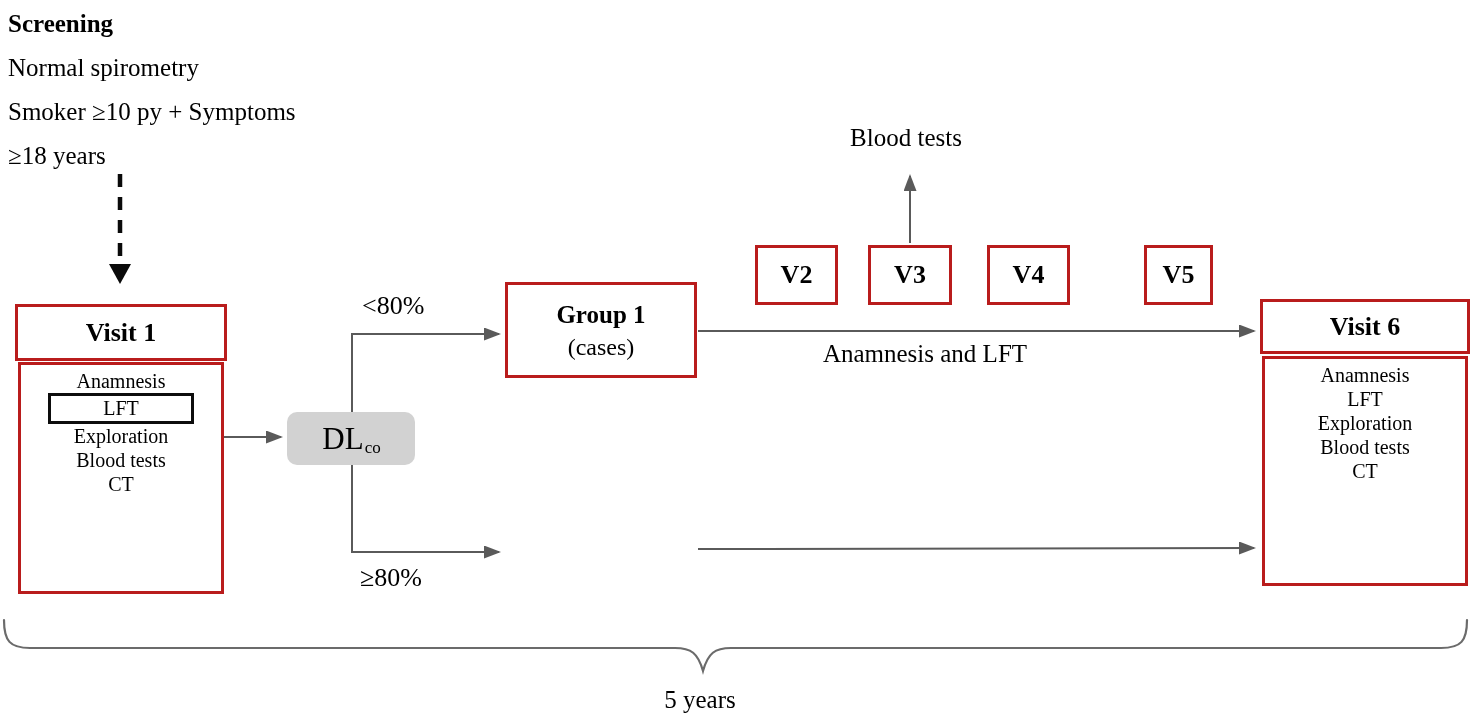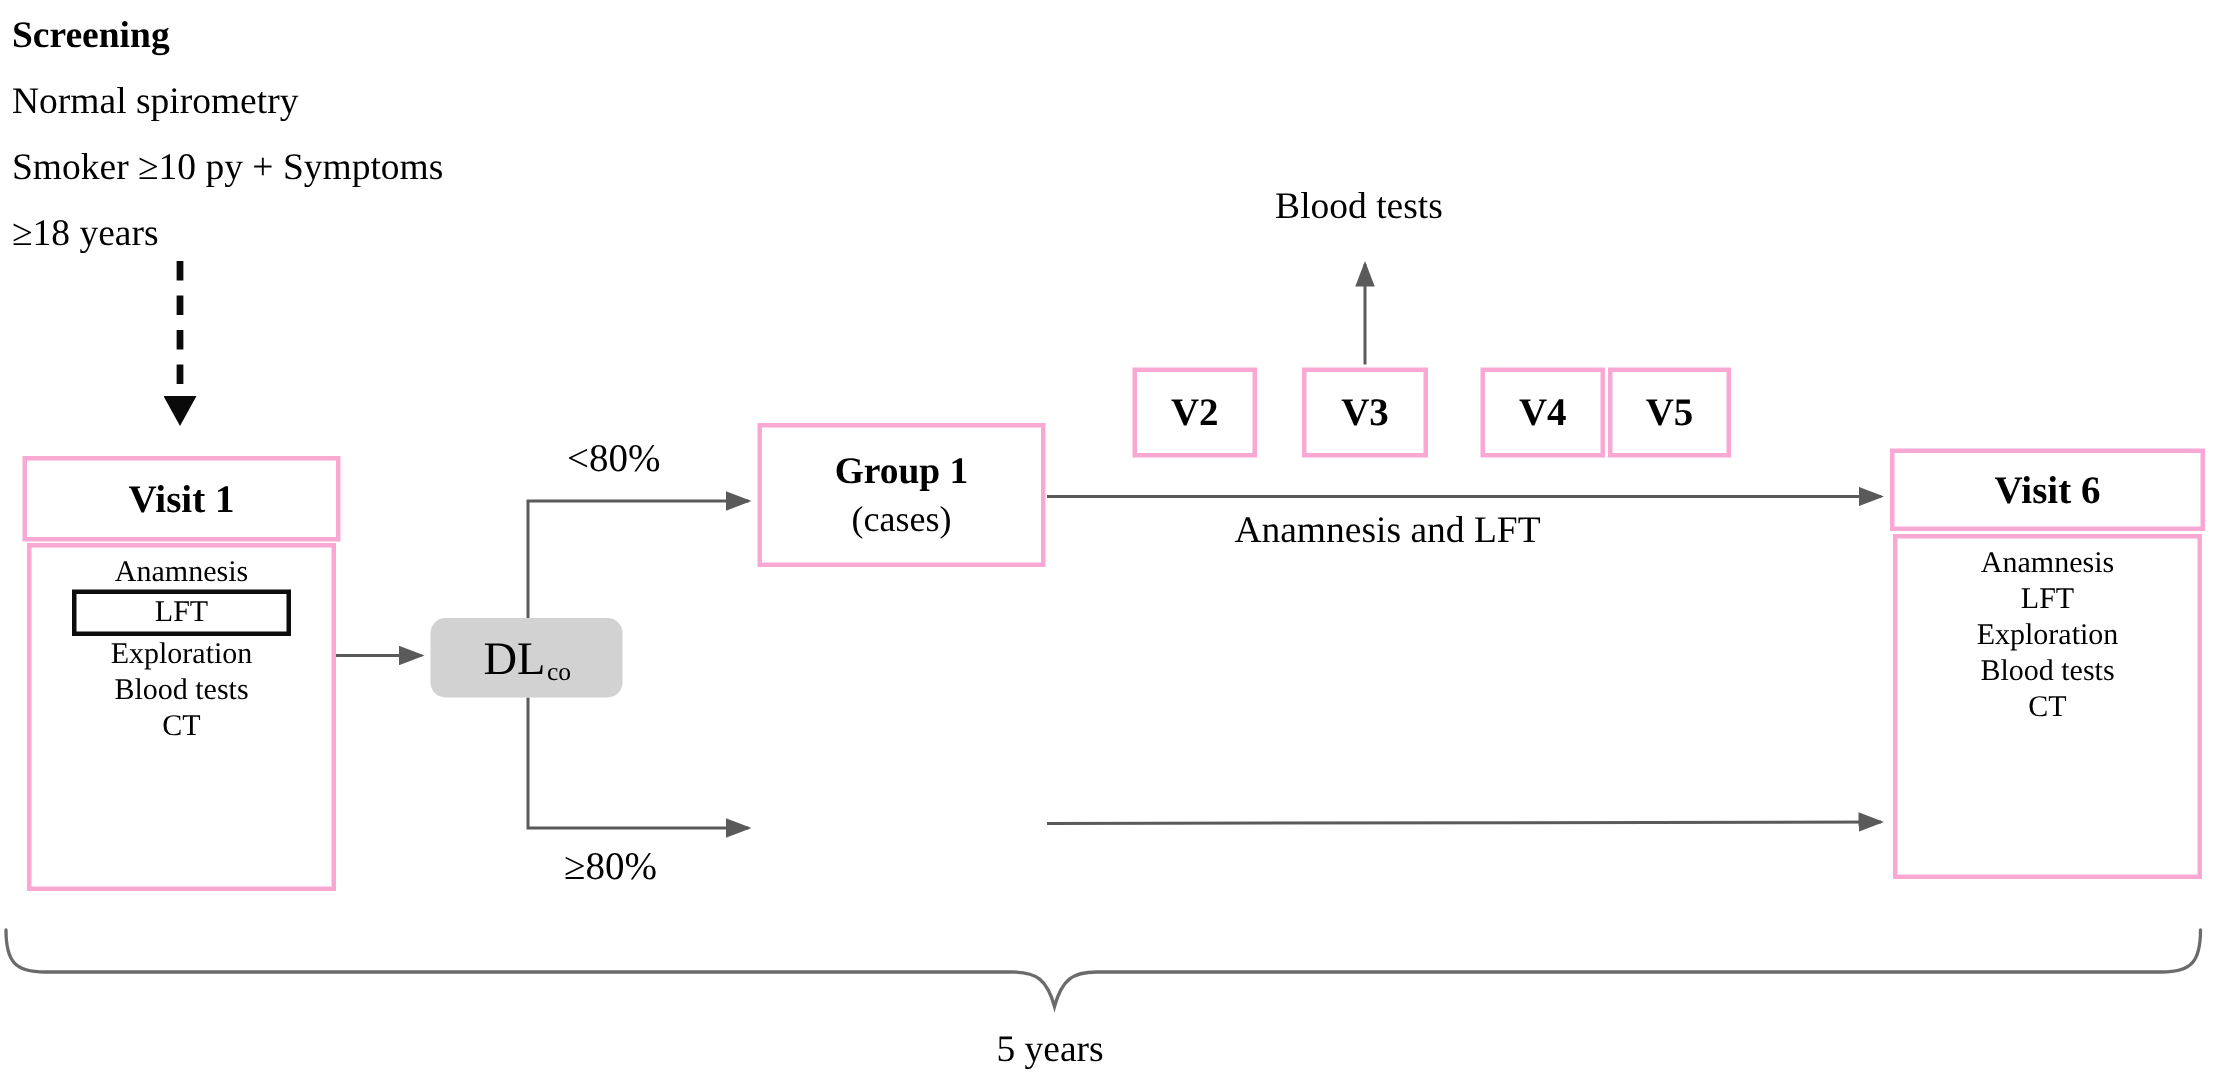--- a/index.html
+++ b/index.html
@@ -12,21 +12,21 @@
     overflow:hidden;
   }
   #connectors{position:absolute;left:0;top:0;width:1475px;height:721px;pointer-events:none;}
 
   
   .screening{position:absolute;left:8px;top:2px;line-height:44px;font-size:25px;white-space:nowrap;}
   .screening .title{font-weight:bold;}
 
   
   .gbox{
-    position:absolute;background:#ffffff;border:3px solid #f9a8d4;
+    position:absolute;background:#ffffff;border:3px solid #b91c1c;
     box-sizing:border-box;display:flex;align-items:center;justify-content:center;
     text-align:center;
   }
   .hdr{font-weight:bold;font-size:26px;}
 
   .vbody{flex-direction:column;justify-content:flex-start;font-size:20px;padding:4px 0;}
   .vbody .item{line-height:1.2;}
   .lft-wrap{border:3px solid #0d0d0d;width:146px;box-sizing:border-box;text-align:center;padding:1px 0;}
 
   
@@ -40,21 +40,21 @@
 
   
   .group .t{font-weight:bold;font-size:25px;line-height:1.35;}
   .group .s{font-size:24px;line-height:1.25;}
 
   
   .vsmall{font-weight:bold;font-size:26px;}
 
   
   .lbl{position:absolute;font-size:25px;text-align:center;white-space:nowrap;}
-  .pct{position:absolute;font-size:26px;white-space:nowrap;margin-left:16px;}
+  .pct{position:absolute;font-size:26px;white-space:nowrap;}
 </style>
 </head>
 <body>
 
 <div id="stage">
 
   <svg id="connectors" viewBox="0 0 1475 721" xmlns="http://www.w3.org/2000/svg">
     <defs>
       <marker id="ag" markerUnits="userSpaceOnUse" markerWidth="17" markerHeight="13" refX="15" refY="6.5" orient="auto">
         <path d="M0,0 L17,6.5 L0,13 z" fill="#5a5a5a"></path>
@@ -110,21 +110,21 @@
 
   <div class="gbox group" style="left:505px;top:282px;width:192px;height:96px;flex-direction:column;">
     <div class="t">Group 1</div>
     <div class="s">(cases)</div>
   </div>
 
 
   <div class="gbox vsmall" style="left:755px;top:245px;width:83px;height:60px;">V2</div>
   <div class="gbox vsmall" style="left:868px;top:245px;width:84px;height:60px;">V3</div>
   <div class="gbox vsmall" style="left:987px;top:245px;width:83px;height:60px;">V4</div>
-  <div class="gbox vsmall" style="left:1072px;top:245px;width:82px;height:60px;">V5</div>
+  <div class="gbox vsmall" style="left:1144px;top:245px;width:69px;height:60px;">V5</div>
 
   <div class="lbl" style="left:806px;top:124px;width:200px;">Blood tests</div>
   <div class="lbl" style="left:775px;top:340px;width:300px;">Anamnesis and LFT</div>
   <div class="lbl" style="left:625px;top:686px;width:150px;">5 years</div>
 
   <div class="gbox hdr" style="left:1260px;top:299px;width:210px;height:55px;">Visit 6</div>
   <div class="gbox vbody" style="left:1262px;top:356px;width:206px;height:230px;">
     <div class="item">Anamnesis</div>
     <div class="item">LFT</div>
     <div class="item">Exploration</div>

